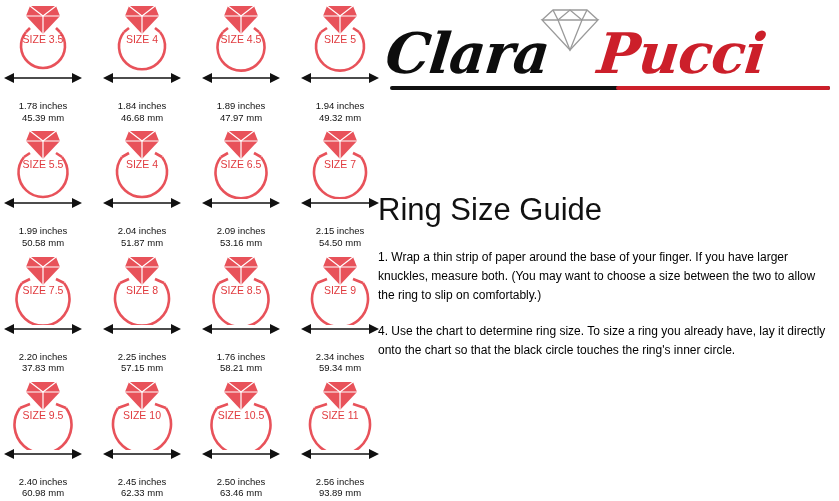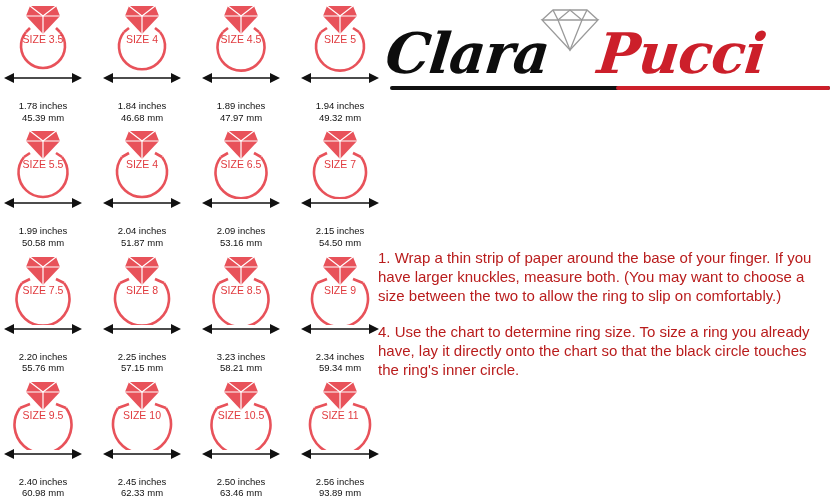--- a/index.html
+++ b/index.html
@@ -147,23 +147,23 @@
     font-size: 31px;
     font-weight: 400;
     color: #111;
     letter-spacing: 0px;
   }
   .steps {
     position: absolute;
     left: 10px;
     top: 248px;
     width: 452px;
-    font-size: 15px;
+    font-size: 12px;
     line-height: 19px;
-    color: #b91c1c;
+    color: #000000;
   }
   .step {
     margin-bottom: 17px;
   }
   .step:last-child { margin-bottom: 0; }
 </style>
 </head>
 <body>
 
 <div class="page">
@@ -389,21 +389,21 @@
         <div class="size-label">SIZE 7.5</div>
         <div class="arrow-wrap">
           <svg width="86" height="14" viewBox="0 0 86 14">
             <line x1="12" y1="7" x2="74" y2="7" stroke="#111" stroke-width="1.6"></line>
             <polygon points="4,7 14,2 14,12" fill="#111"></polygon>
             <polygon points="82,7 72,2 72,12" fill="#111"></polygon>
           </svg>
         </div>
         <div class="measures">
           <span class="inches">2.20 inches</span>
-          <span class="mm">55.76 mm</span>
+          <span class="mm">37.83 mm</span>
         </div>
       </div>
 
       <div class="ring-cell">
         <div class="ring-art">
           <svg width="86" height="72" viewBox="0 0 86 72">
             <path d="M30 4 L56 4 L60 14 L43 32 L26 14 Z" fill="#e8525a"></path>
             <path d="M30 4 L43 14 L56 4" fill="none" stroke="#ffffff" stroke-width="1.2"></path>
             <path d="M26 14 L43 14 L60 14" fill="none" stroke="#ffffff" stroke-width="1.2"></path>
             <path d="M43 14 L43 32" fill="none" stroke="#ffffff" stroke-width="1.2"></path>
@@ -438,21 +438,21 @@
         </div>
         <div class="size-label">SIZE 8.5</div>
         <div class="arrow-wrap">
           <svg width="86" height="14" viewBox="0 0 86 14">
             <line x1="12" y1="7" x2="74" y2="7" stroke="#111" stroke-width="1.6"></line>
             <polygon points="4,7 14,2 14,12" fill="#111"></polygon>
             <polygon points="82,7 72,2 72,12" fill="#111"></polygon>
           </svg>
         </div>
         <div class="measures">
-          <span class="inches">3.23 inches</span>
+          <span class="inches">1.76 inches</span>
           <span class="mm">58.21 mm</span>
         </div>
       </div>
 
       <div class="ring-cell">
         <div class="ring-art">
           <svg width="86" height="72" viewBox="0 0 86 72">
             <path d="M30 4 L56 4 L60 14 L43 32 L26 14 Z" fill="#e8525a"></path>
             <path d="M30 4 L43 14 L56 4" fill="none" stroke="#ffffff" stroke-width="1.2"></path>
             <path d="M26 14 L43 14 L60 14" fill="none" stroke="#ffffff" stroke-width="1.2"></path>
@@ -592,20 +592,21 @@
             <path d="M36 16 L48 6 L60 16"></path>
           </g>
         </svg>
       </div>
       <div class="logo-clara">Clara</div>
       <div class="logo-pucci">Pucci</div>
       <div class="logo-underline"></div>
       <div class="logo-underline red"></div>
     </div>
 
+    <div class="guide-title">Ring Size Guide</div>
 
     <div class="steps">
       <div class="step">1.  Wrap a thin strip of paper around the base of your finger. If you have larger knuckles, measure both. (You may want to choose a size between the two to allow the ring to slip on comfortably.)</div>
       <div class="step">4.  Use the chart to determine ring size. To size a ring you already have, lay it directly onto the chart so that the black circle touches the ring's inner circle.</div>
     </div>
 
   </div>
 </div>
 
 </body></html>

